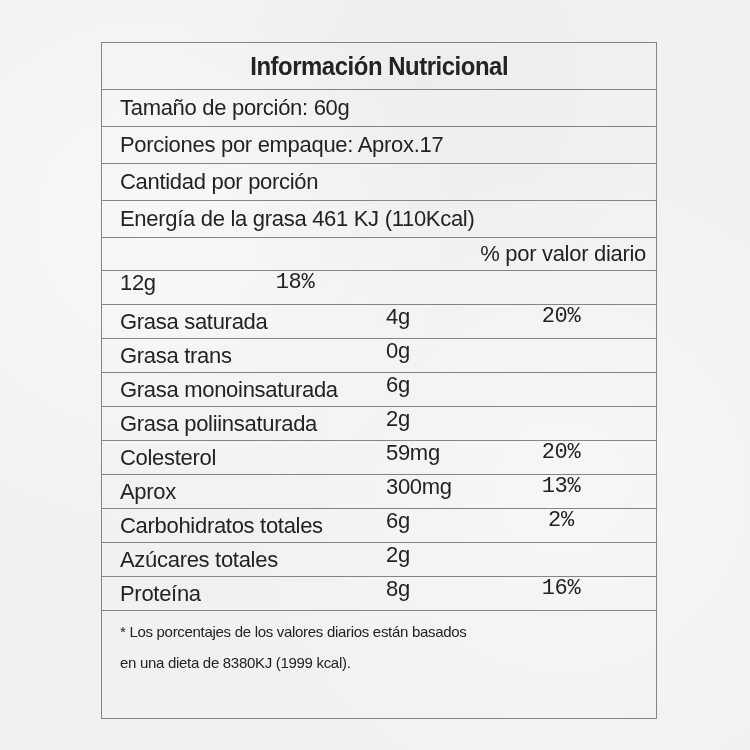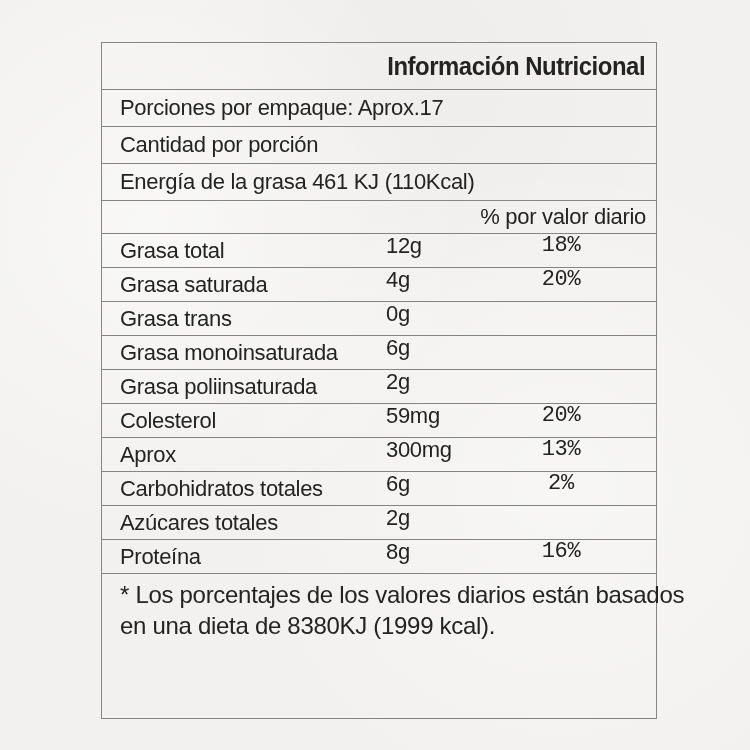--- a/index.html
+++ b/index.html
@@ -32,21 +32,21 @@
   .row{
     border-bottom:1px solid var(--border);
     display:flex;
     align-items:center;
     padding-left:18px;
     font-size:22px;
     flex:0 0 auto;
   }
   .row.title-row{
     height:47px;
-    justify-content:flex-end;
+    justify-content:center;
     padding-left:0;
   }
   .title-text{
     font-weight:bold;
     font-size:26px;
     letter-spacing:-0.5px;
     display:inline-block;
     transform:scaleX(0.92);
   }
   .row.info-row{ height:37px; }
@@ -68,52 +68,54 @@
     flex:0 0 150px;
     text-align:center;
     position:relative;
     top:-5px;
     font-family:Liberation Mono, monospace;
   }
   .nutrient-row{ padding-right:20px; }
   .footer-row{
     flex:1 1 auto;
     padding:5px 10px 0 18px;
-    font-size:24px;
+    font-size:15px;
     line-height:31px;
   }
   .footer-row .fn-line{ white-space:nowrap; }
   .footer-row{ display:block; border-bottom:none; }
   .row:last-child{ border-bottom:none; }
 </style>
 </head>
 <body>
 
 <div class="label-box">
 
   <div class="row title-row">
     <span class="title-text">Información Nutricional</span>
   </div>
 
   <div class="row info-row">
+    <span>Tamaño de porción: 60g</span>
+  </div>
+  <div class="row info-row">
     <span>Porciones por empaque: Aprox.17</span>
   </div>
   <div class="row info-row">
     <span>Cantidad por porción</span>
   </div>
   <div class="row info-row">
     <span>Energía de la grasa 461 KJ (110Kcal)</span>
   </div>
 
   <div class="row pct-header-row">
     <span>% por valor diario</span>
   </div>
 
   <div class="row nutrient-row">
-    <span class="n-name">Grasa total</span>
     <span class="n-amount">12g</span>
     <span class="n-dv">18%</span>
   </div>
   <div class="row nutrient-row">
     <span class="n-name">Grasa saturada</span>
     <span class="n-amount">4g</span>
     <span class="n-dv">20%</span>
   </div>
   <div class="row nutrient-row">
     <span class="n-name">Grasa trans</span>

